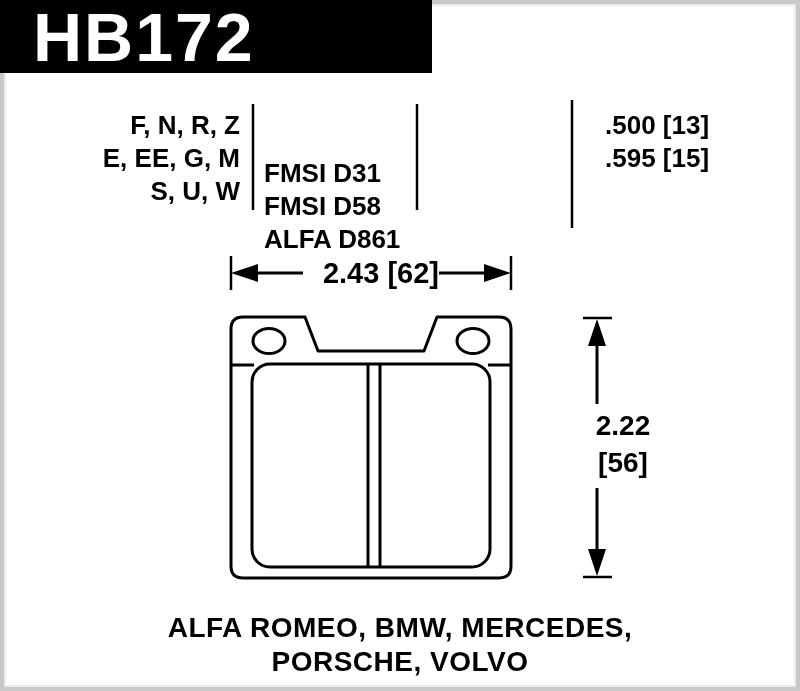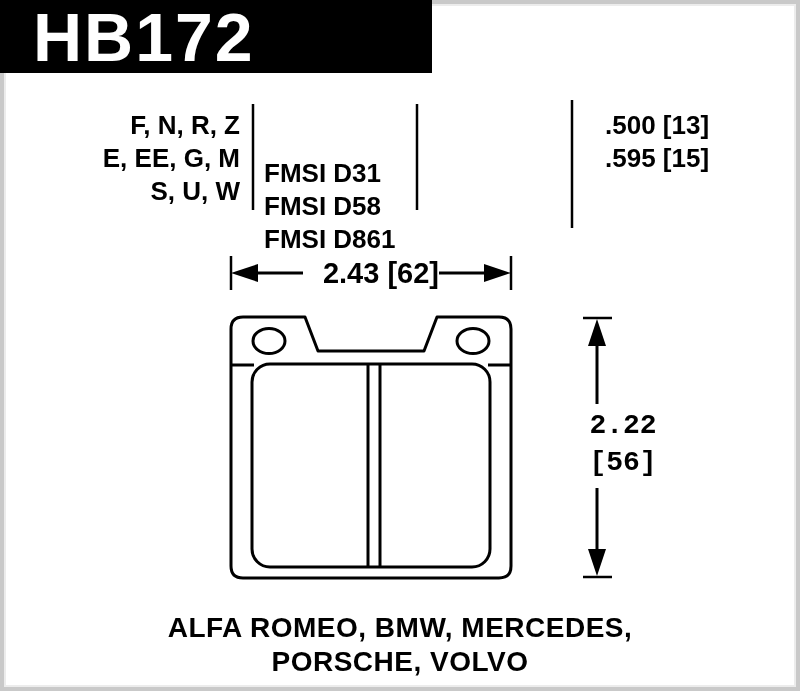--- a/index.html
+++ b/index.html
@@ -56,21 +56,20 @@
   }
   .dim-h {
     position: absolute;
     left: 584px; top: 407px;
     width: 78px;
     text-align: center;
     font-size: 28px;
     font-weight: bold;
     line-height: 37px;
     color: #000000;
-    font-family: Liberation Mono, monospace;
   }
   .apps {
     position: absolute;
     left: 0; top: 599px;
     width: 800px;
     text-align: center;
     font-size: 28px;
     font-weight: bold;
     line-height: 34px;
     color: #000000;
@@ -101,21 +100,21 @@
   <div>
     <div class="cell col-compounds row0">F, N, R, Z</div>
     <div class="cell col-fmsi row0">FMSI D31</div>
     <div class="cell col-thick row0">.500 [13]</div>
 
     <div class="cell col-compounds row1">E, EE, G, M</div>
     <div class="cell col-fmsi row1">FMSI D58</div>
     <div class="cell col-thick row1">.595 [15]</div>
 
     <div class="cell col-compounds row2">S, U, W</div>
-    <div class="cell col-fmsi row2">FMSI D861</div>
+    <div class="cell col-fmsi row2">ALFA D861</div>
     <div class="cell col-thick row2"></div>
   </div>
 
   <div class="dim-w">2.43 [62]</div>
   <div class="dim-h">
     <div>2.22</div>
     <div>[56]</div>
   </div>
 
   <div class="apps">

